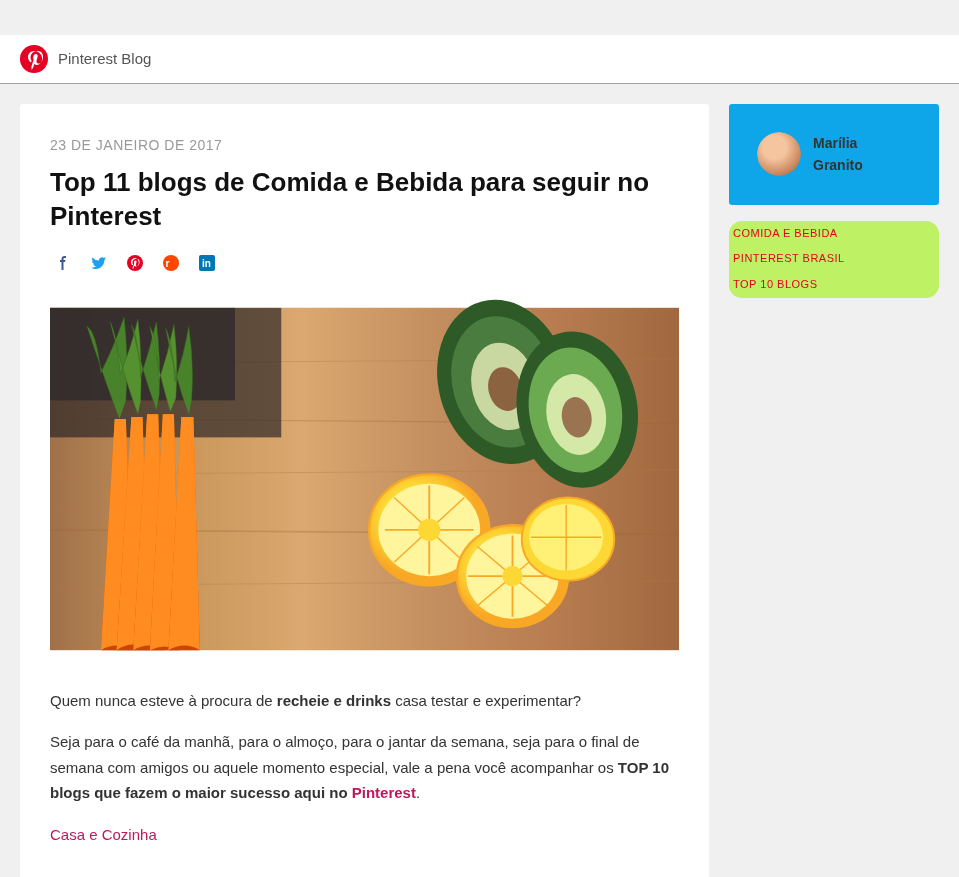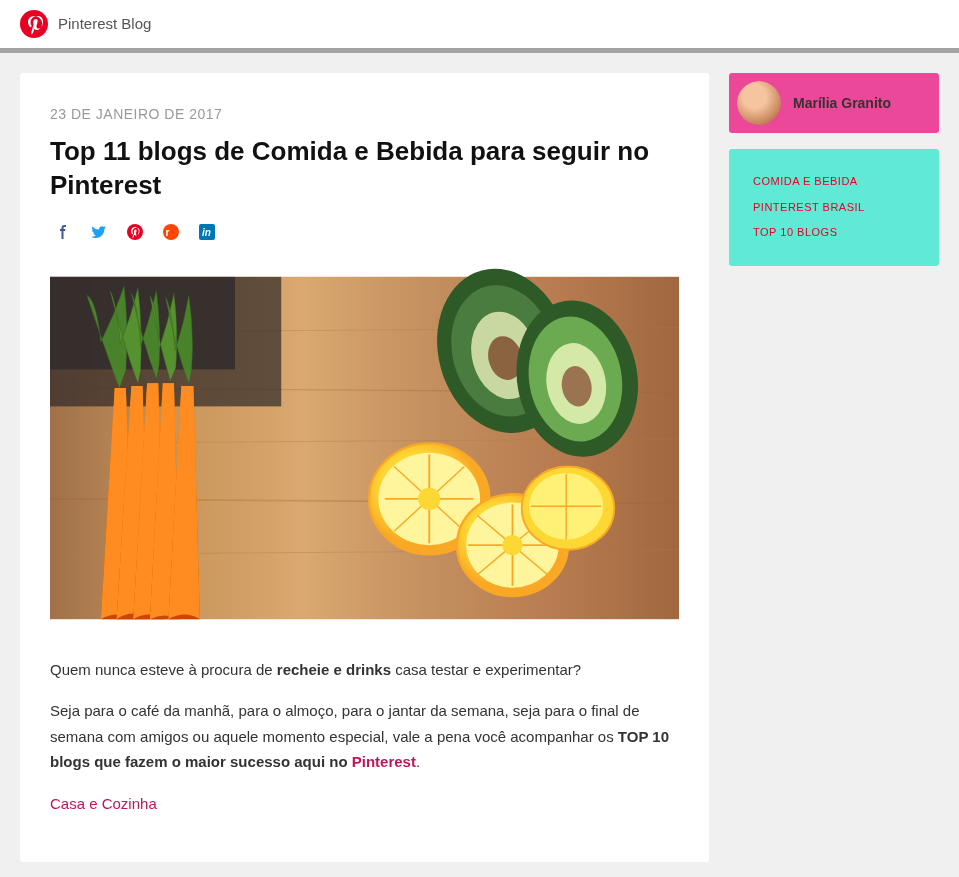--- a/index.html
+++ b/index.html
@@ -7,25 +7,26 @@
       font-family: -apple-system, BlinkMacSystemFont, 'Segoe UI', Arial, sans-serif;
       background: #f0f0f0;
       color: #333;
       font-size: 15px;
       line-height: 1.6;
     }
 
     
     .header {
       background: #fff;
-      border-bottom: 5px solid #a3a3a3;
+      border-bottom: 1px solid #a3a3a3;
       padding: 10px 20px;
       display: flex;
       align-items: center;
       gap: 10px;
+      margin-top: 35px;
     }
     .pinterest-logo {
       width: 28px;
       height: 28px;
     }
     .header-title {
       font-size: 15px;
       color: #555;
       font-weight: 400;
     }
@@ -81,21 +82,21 @@
       border-radius: 3px;
       font-size: 14px;
       font-weight: bold;
       text-decoration: none;
       cursor: pointer;
     }
     .social-icon.facebook { color: #3b5998; }
     .social-icon.twitter { color: #1da1f2; }
     .social-icon.pinterest-icon { color: #e60023; }
     .social-icon.reddit { color: #ff4500; }
-    .social-icon.linkedin { color: #3b82f6; font-style: italic; }
+    .social-icon.linkedin { color: #3b82f6; }
 
     
     .hero-image-container {
       width: 100%;
       margin-bottom: 24px;
       border-radius: 2px;
       overflow: hidden;
     }
 
     
@@ -130,23 +131,23 @@
       font-size: 15px;
     }
 
     
     .sidebar {
       width: 210px;
       flex-shrink: 0;
     }
 
     .author-card {
-      background: #ec4899;
+      background: #0ea5e9;
       border-radius: 3px;
-      padding: 8px;
+      padding: 28px;
       display: flex;
       align-items: center;
       gap: 12px;
       margin-bottom: 16px;
     }
     .author-avatar {
       width: 44px;
       height: 44px;
       border-radius: 50%;
       overflow: hidden;
@@ -159,23 +160,23 @@
       border-radius: 50%;
       position: relative;
     }
     .author-name {
       font-size: 14px;
       font-weight: 600;
       color: #333;
     }
 
     .tags-card {
-      background: #5eead4;
-      border-radius: 3px;
-      padding: 24px;
+      background: #bef264;
+      border-radius: 13px;
+      padding: 4px;
     }
     .tag-item {
       font-size: 11px;
       color: #e60023;
       text-transform: uppercase;
       letter-spacing: 0.5px;
       margin-bottom: 8px;
       font-weight: 500;
       cursor: pointer;
     }

